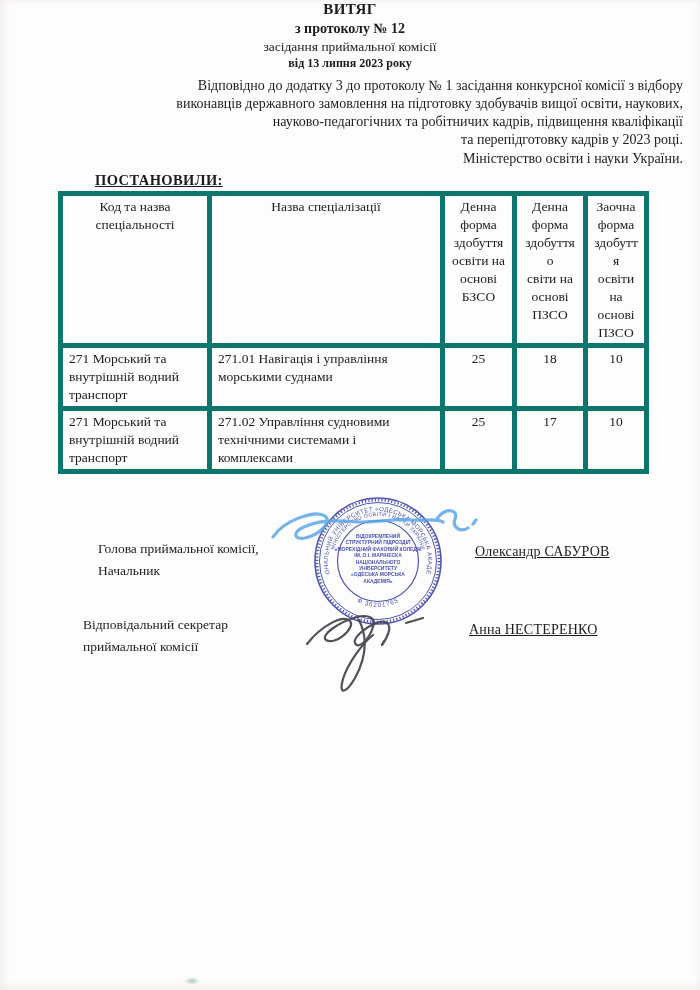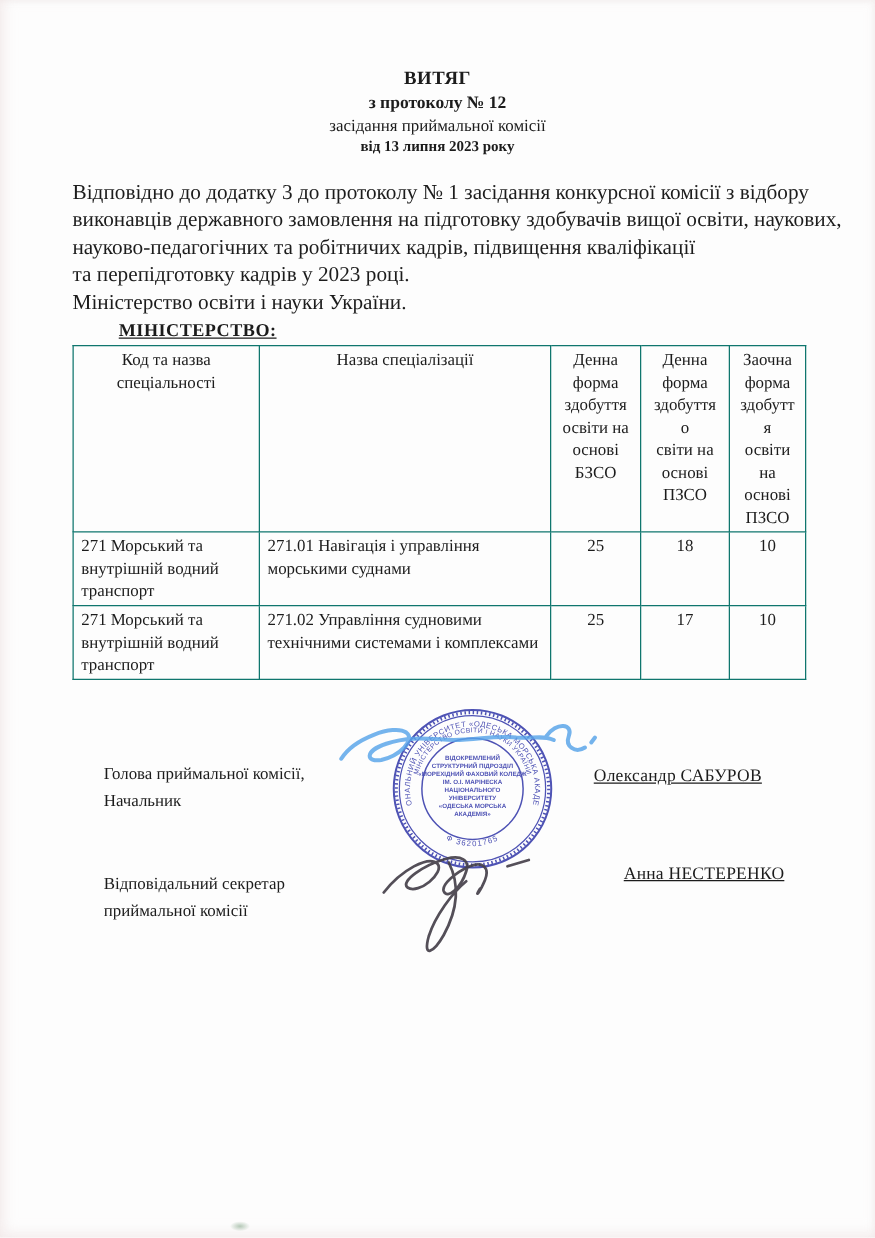--- a/index.html
+++ b/index.html
@@ -7,41 +7,41 @@
     width:700px;height:990px;position:relative;overflow:hidden;
     background:#fdfdfd;
     font-family:"Liberation Serif", serif;
     color:#1c1c1c;
   }
   .page{
     position:absolute;inset:0;
     box-shadow:inset 3px -3px 10px rgba(236,222,222,.55), inset -1px 1px 4px rgba(240,236,236,.5);
   }
   .content{margin:0 58px 0 58px;}
-  .doc-head{ text-align:center; padding-top:15px; line-height:1.32;margin-top:39px;}
+  .doc-head{ text-align:center; line-height:1.32;}
   .t1{font-size:15px;font-weight:bold;letter-spacing:.4px;}
   .t2{font-size:14px;font-weight:bold;}
   .t3{font-size:13.5px;}
   .t4{font-size:12px;font-weight:bold;}
   .intro{
-    margin:17px auto 0 auto;width:625px;text-align:left;
-    font-size:17px;line-height:1.3;white-space:pre-line;
+    margin:5px auto 0 auto;width:625px;text-align:right;
+    font-size:14px;line-height:1.3;white-space:pre-line;
   }
   .resolved{
     margin:4px 0 0 37px;font-size:14.5px;font-weight:bold;
     text-decoration:underline;letter-spacing:.4px;
   }
   .resolution-item{
     margin:1px 0 0 27px;font-size:13.8px;font-weight:bold;text-decoration:underline;
   }
   table.alloc{
     border-collapse:collapse;table-layout:fixed;width:586px;margin-top:2px;
     font-size:13.5px;
   }
-  table.alloc td{border:1px solid #0f766e;padding:2px 6px;vertical-align:top;line-height:1.33;}
+  table.alloc td{border:5px solid #0f766e;padding:2px 6px;vertical-align:top;line-height:1.33;}
   td.hc{white-space:pre-line;text-align:center;}
   td.hmid{vertical-align:middle;}
   td.num{text-align:center;padding-top:3px;}
   .sign-area{position:relative;height:423px;}
   .role{
     position:absolute;font-size:13.5px;line-height:1.65;white-space:pre-line;
   }
   .name{position:absolute;font-size:14px;letter-spacing:.2px;text-decoration:underline;}
   .stamp-svg{position:absolute;opacity:.9;}
   .sig-svg{position:absolute;}
@@ -62,21 +62,21 @@
       <div class="t3">засідання приймальної комісії</div>
       <div class="t4">від 13 липня 2023 року</div>
     </div>
 
     <div class="intro">Відповідно до додатку 3 до протоколу № 1 засідання конкурсної комісії з відбору
 виконавців державного замовлення на підготовку здобувачів вищої освіти, наукових,
 науково-педагогічних та робітничих кадрів, підвищення кваліфікації
 та перепідготовку кадрів у 2023 році.
 Міністерство освіти і науки України.</div>
 
-    <div class="resolved">МІНІСТЕРСТВО:</div>
+    <div class="resolved">ПОСТАНОВИЛИ:</div>
 
     <table class="alloc">
       <colgroup>
         <col style="width:149px">
           <col style="width:233px">
           <col style="width:72px">
           <col style="width:71px">
           <col style="width:61px">
       </colgroup>
       <tbody>
@@ -118,27 +118,27 @@
         <td>271.02 Управління судновими технічними системами і комплексами</td>
         <td class="num">25</td>
         <td class="num">17</td>
         <td class="num">10</td>
       </tr>
     </tbody>
       </table>
 
     <div class="sign-area">
 
-      <div class="role" style="left:25px;top:64px;">Голова приймальної комісії,
+      <div class="role" style="left:40px;top:64px;">Голова приймальної комісії,
 Начальник</div>
       <div class="name" style="left:417px;top:70px;">Олександр САБУРОВ</div>
 
-      <div class="role" style="left:25px;top:152px;">Відповідальний секретар
+      <div class="role" style="left:25px;top:140px;">Відповідальний секретар
 приймальної комісії</div>
-      <div class="name" style="left:441px;top:148px;">Анна НЕСТЕРЕНКО</div>
+      <div class="name" style="left:411px;top:148px;">Анна НЕСТЕРЕНКО</div>
 
       <svg class="stamp-svg" style="left:235px;top:2px;" width="170" height="170" viewBox="0 0 170 170">
         <g stroke="#3c41ad" fill="none">
           <circle cx="85" cy="85" r="63" stroke-width="1.6"></circle>
           <circle cx="85" cy="85" r="61" stroke-width="2.6" stroke-dasharray="1.2 2.1"></circle>
           <circle cx="85" cy="85" r="58.5" stroke-width="1"></circle>
           <circle cx="85" cy="85" r="40.5" stroke-width="1.2"></circle>
         </g>
         <defs>
           <path id="arcTop1" d="M 36.7,97.9 A 50,50 0 1 1 133.3,97.9"></path>

